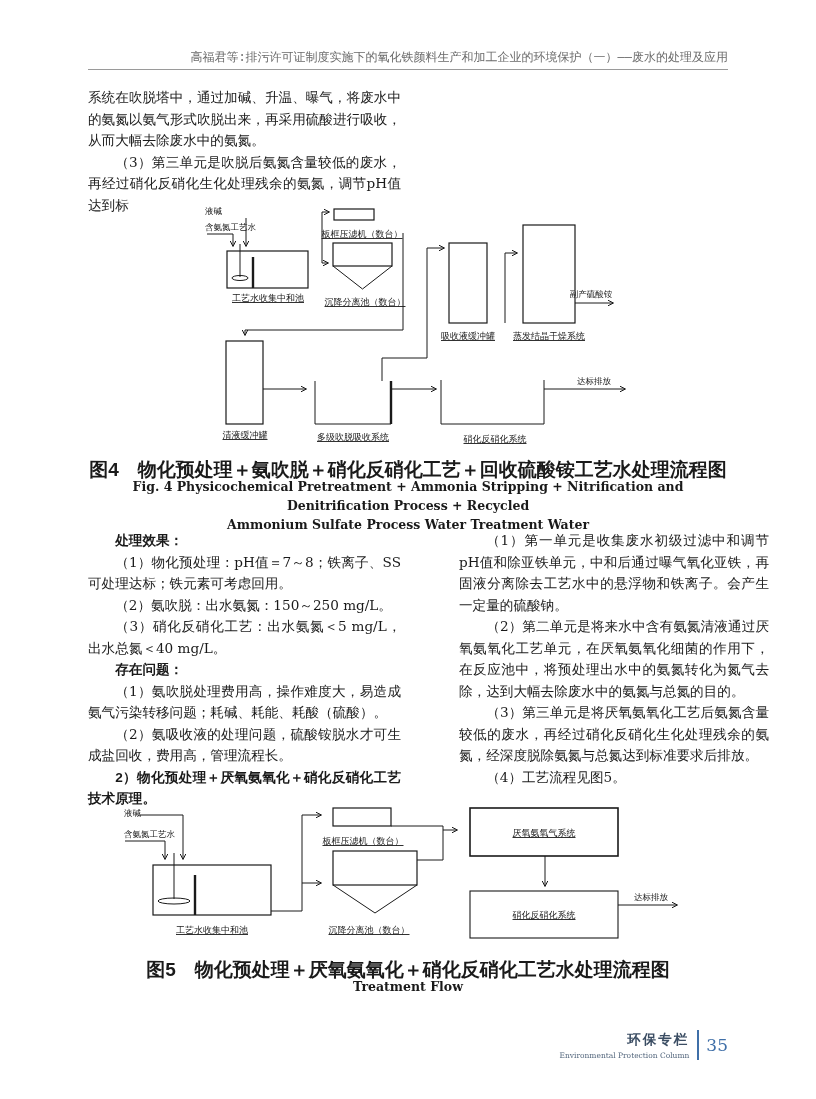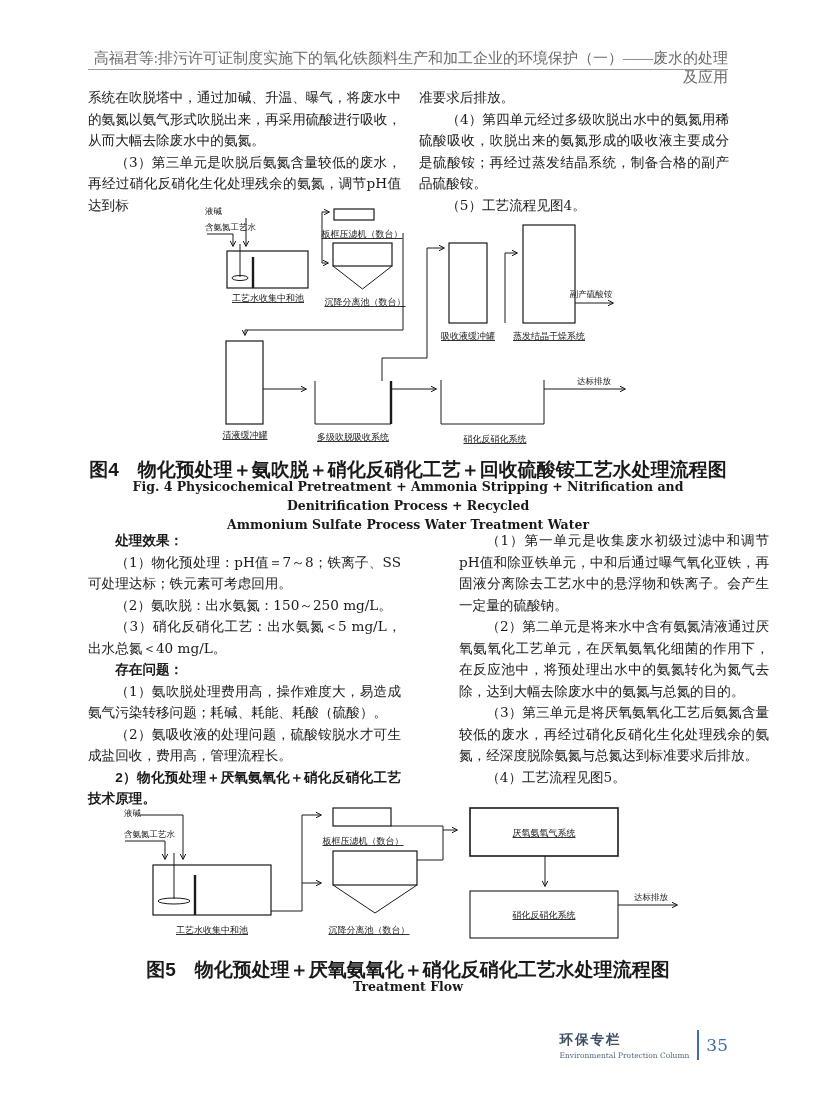--- a/index.html
+++ b/index.html
@@ -1,21 +1,21 @@
 <!DOCTYPE html>
 <html><head>
 <meta charset="utf-8">
 <style>
   html,body{margin:0;padding:0;background:#e8e8e8;}
   .page{position:relative;width:816px;height:1099px;background:#ffffff;margin:0 auto;
         font-family:"DejaVu Serif","Liberation Serif",serif;color:#1a1a1a;overflow:hidden;}
   .abs{position:absolute;}
   
-  .running-title{left:88px;top:49px;width:640px;text-align:right;font-size:15px;color:#6a6a6a;
-                 font-family:Liberation Serif, serif;}
+  .running-title{left:88px;top:49px;width:640px;text-align:right;font-size:12px;color:#6a6a6a;
+                 font-family:Liberation Mono, monospace;}
   .head-rule{left:88px;top:69px;width:640px;border-top:1.2px solid #9a9a9a;height:0;}
   
   .col{font-size:13.6px;line-height:21.5px;text-align:justify;}
   .col p{margin:0;}
   .col p.ind{text-indent:2em;}
   .col p.b{font-weight:bold;font-family:"Liberation Sans","DejaVu Sans",sans-serif;}
   .col-tl{left:88px;top:87px;width:313px;}
   .col-tr{left:419px;top:87px;width:310px;}
   .col-ml{left:88px;top:530px;width:313px;}
   .col-mr{left:419px;top:530px;width:310px;margin-left:40px;}
@@ -26,42 +26,37 @@
   
   svg{display:block;}
   svg text{font-family:"DejaVu Serif","Liberation Serif",serif;font-size:9px;fill:#1a1a1a;}
   svg text.s{font-size:8.5px;}
   svg text.u{text-decoration:underline;}
   svg .ln{stroke:#1a1a1a;stroke-width:1;fill:none;}
   svg .thk{stroke:#1a1a1a;stroke-width:2.4;fill:none;}
   svg .bx{stroke:#1a1a1a;fill:none;}
   
   .footer{left:88px;top:1030px;width:640px;display:flex;justify-content:flex-end;align-items:center;}
-  .f-txt{text-align:left;}
+  .f-txt{text-align:right;}
   .f-zh{font-size:13.5px;font-weight:bold;color:#3b4d63;font-family:"Liberation Sans",sans-serif;letter-spacing:2px;}
   .f-en{font-size:7.5px;color:#54677d;margin-top:2px;}
   .f-bar{width:2px;height:30px;background:#3f6fa8;margin:0 7px 0 8px;}
   .f-num{font-size:17px;color:#3f6fa8;}
 </style>
 </head>
 <body>
 
 <div class="page">
 
   <div class="abs running-title">高福君等:排污许可证制度实施下的氧化铁颜料生产和加工企业的环境保护（一）——废水的处理及应用</div>
   <div class="abs head-rule"></div>
 
   <div class="abs col col-tl">
       <p class="">系统在吹脱塔中，通过加碱、升温、曝气，将废水中的氨氮以氨气形式吹脱出来，再采用硫酸进行吸收，从而大幅去除废水中的氨氮。</p>
       <p class="ind">（3）第三单元是吹脱后氨氮含量较低的废水，再经过硝化反硝化生化处理残余的氨氮，调节pH值达到标</p>
-    </div>
-  <div class="abs col col-tr">
-      <p class="">准要求后排放。</p>
-      <p class="ind">（4）第四单元经过多级吹脱出水中的氨氮用稀硫酸吸收，吹脱出来的氨氮形成的吸收液主要成分是硫酸铵；再经过蒸发结晶系统，制备合格的副产品硫酸铵。</p>
-      <p class="ind">（5）工艺流程见图4。</p>
     </div>
 
   <svg class="abs" style="left:88px;top:197px;" width="640" height="258" viewBox="0 0 640 258">
     <defs>
       <marker id="arr" markerWidth="8" markerHeight="8" refX="5.5" refY="3" orient="auto">
         <path d="M0,0 L6,3 L0,6" fill="none" stroke="#1a1a1a" stroke-width="1"></path>
       </marker>
     </defs>
 
     <text class="s" x="117" y="17">液碱</text>

